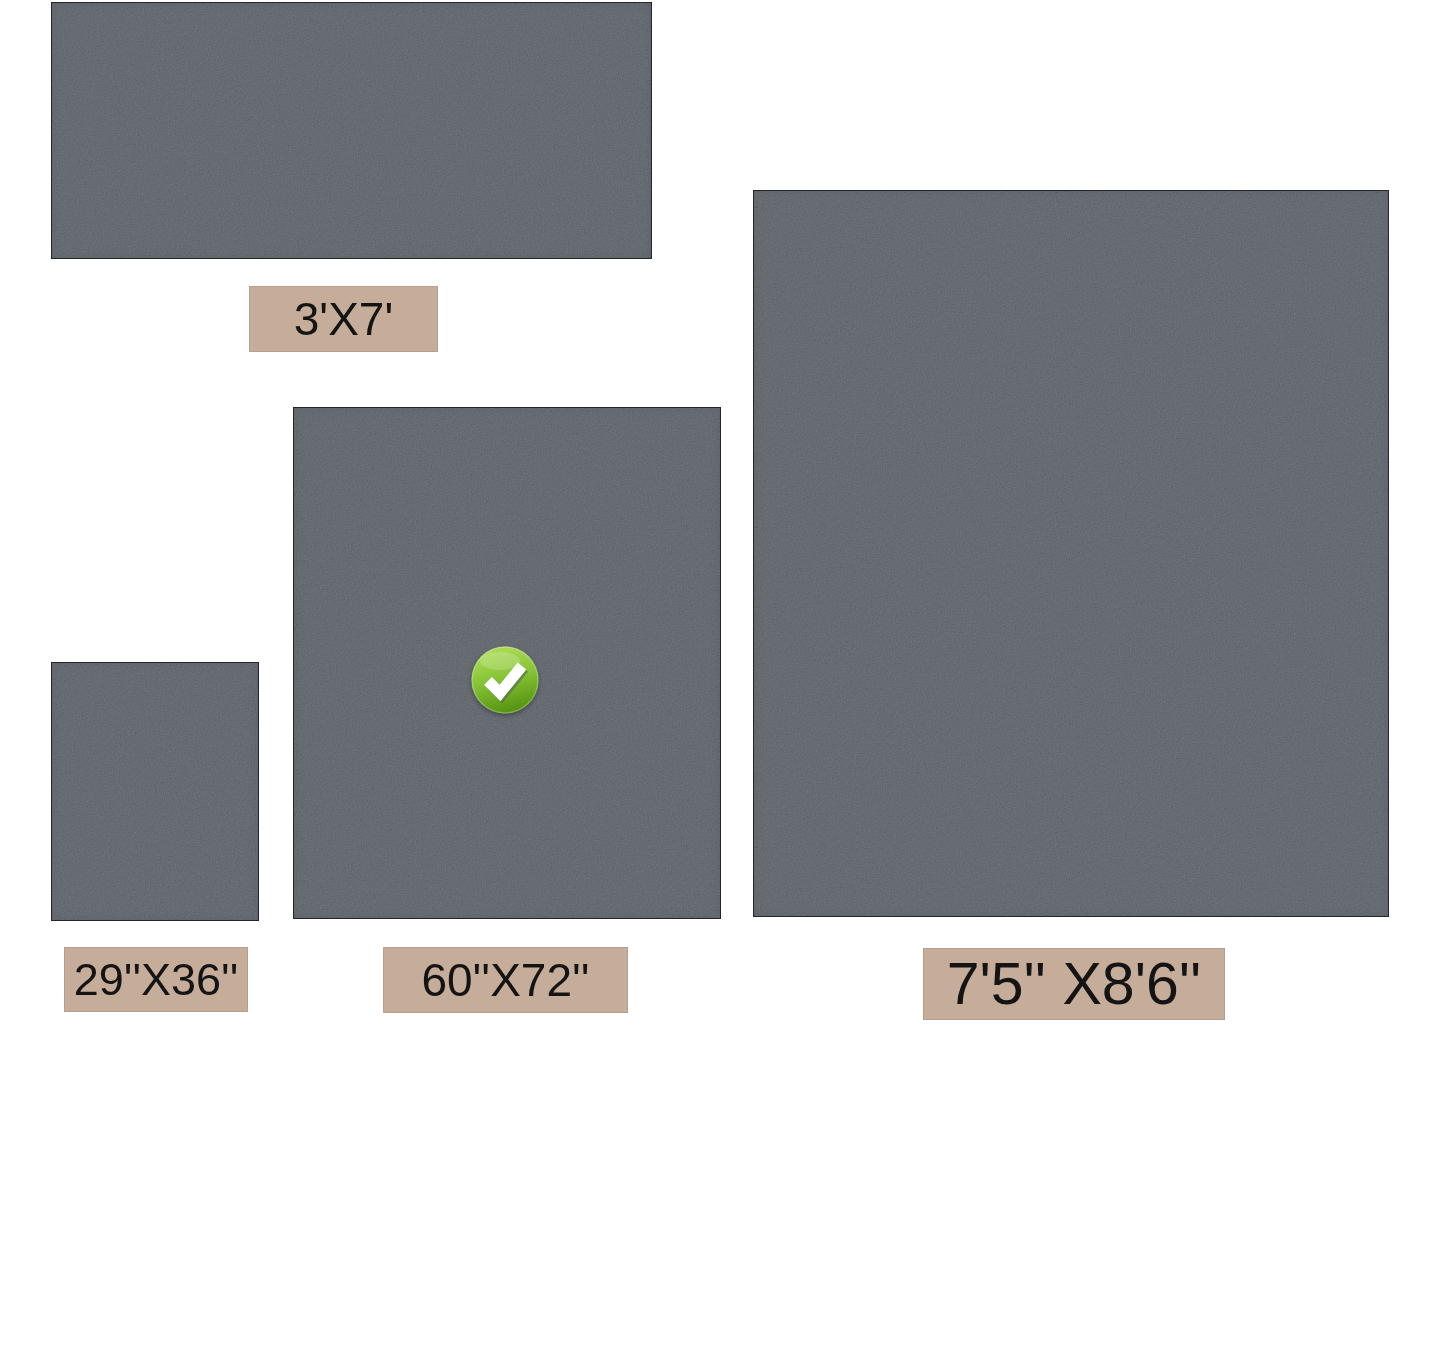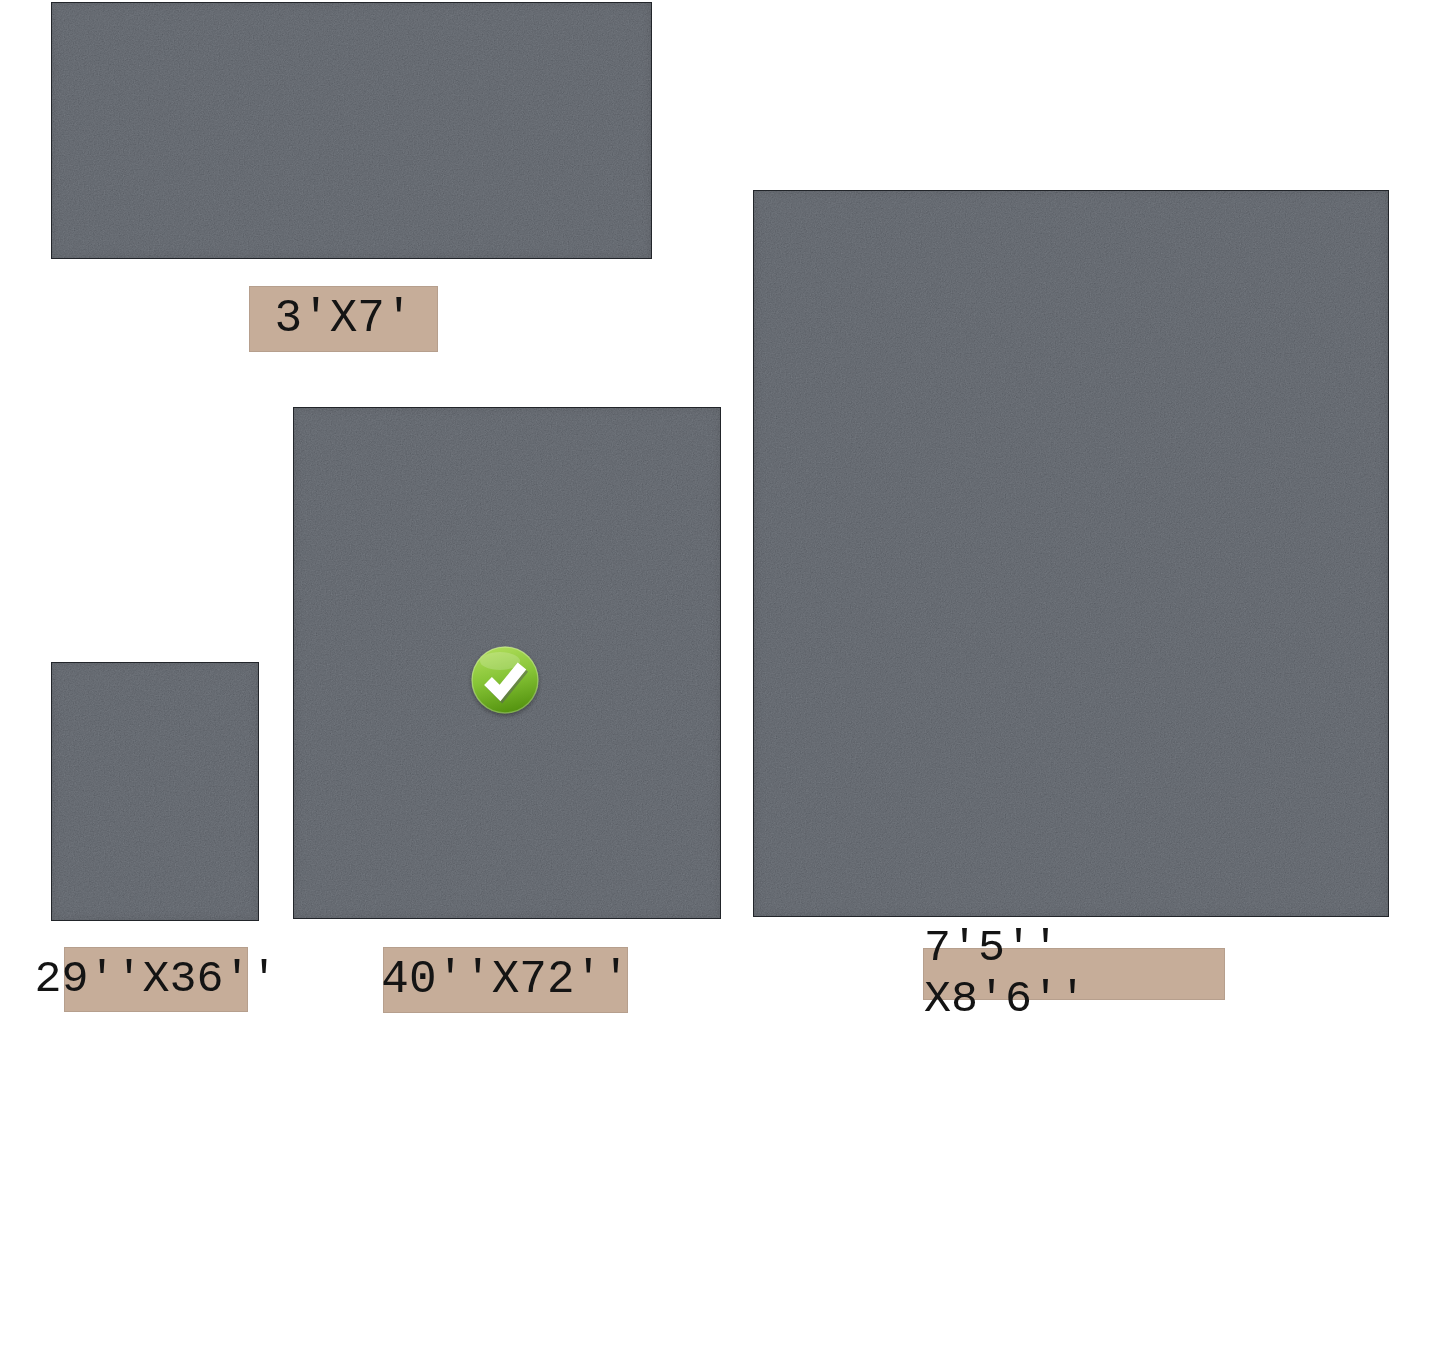--- a/index.html
+++ b/index.html
@@ -36,26 +36,26 @@
   }
 
   
   .size-label{
     position:absolute;
     background:#c6ad99;
     border:1px solid rgba(0,0,0,0.08);
     box-sizing:border-box;
     display:flex;align-items:center;justify-content:center;
     color:#141414;
-    font-family:Liberation Mono, monospace;
+    font-family:Liberation Sans, sans-serif;
   }
   .label-3x7  {left:249px; top:286px; width:189px; height:66px; font-size:46px;}
   .label-2936 {left:64px;  top:947px; width:184px; height:65px; font-size:45px;}
   .label-6072 {left:383px; top:947px; width:245px; height:66px; font-size:46px;}
-  .label-7585 {left:923px; top:948px; width:302px; height:52px; font-size:45px;}
+  .label-7585 {left:923px; top:948px; width:302px; height:72px; font-size:59px;}
 
   
   .banner{
     position:absolute;
     left:0; top:1093px; width:1445px; height:266px;
     background:#5a421f;
     border-top:3px solid #322612;
     box-sizing:border-box;
     display:flex;align-items:center;justify-content:center;
     overflow:hidden;
@@ -132,21 +132,21 @@
 
   <div class="size-label label-3x7">
     <span>3'X7'</span>
   </div>
 
   <div class="size-label label-2936">
     <span>29''X36''</span>
   </div>
 
   <div class="size-label label-6072">
-    <span>40''X72''</span>
+    <span>60''X72''</span>
   </div>
 
   <div class="size-label label-7585">
     <span>7'5'' X8'6''</span>
   </div>
 
 
 </div>
 
 </body></html>

